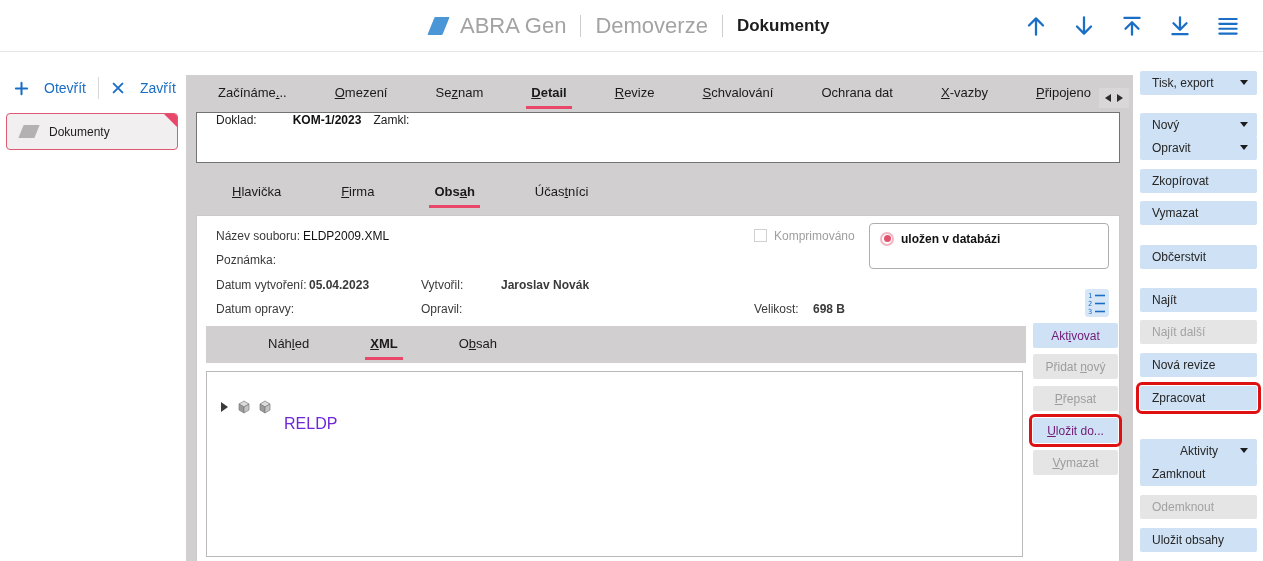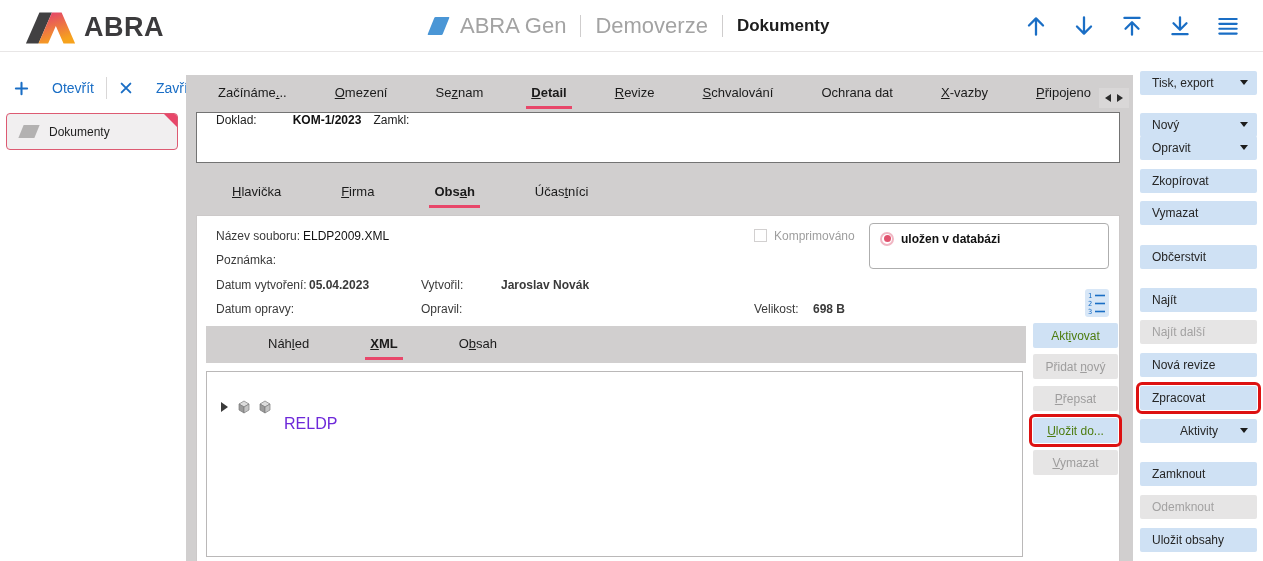--- a/index.html
+++ b/index.html
@@ -17,21 +17,21 @@
   .para { width:15px; height:18px; background:#4a96d6; transform:skewX(-22deg); border-radius:1px; }
   .crumb-gray { font-size:22px; color:#a3a3a3; }
   .crumb-dark { font-size:17px; color:#1d1d1d; font-weight:600; }
   .vsep { width:1px; height:22px; background:#cfcdcd; }
   .hdr-icons { position:absolute; right:22px; top:0; height:52px; display:flex; align-items:center; gap:22px; }
   .hicon { width:26px; height:26px; cursor:pointer; display:block; }
   
   .sidebar { position:absolute; left:0; top:53px; width:186px; height:508px; background:#fff; }
   .side-toolbar { position:absolute; left:14px; top:24px; display:flex; align-items:center; gap:12px;
                   color:#1a6ec5; font-size:14px; }
-  .side-link { display:flex; align-items:center; gap:23px; cursor:pointer; }
+  .side-link { display:flex; align-items:center; gap:15px; cursor:pointer; }
   .side-div { width:1px; height:22px; background:#d9d7d7; }
   .side-item { position:absolute; left:6px; top:60px; width:172px; height:37px; background:#f1eff0;
                border:1px solid #dd5a72; border-radius:4px; overflow:hidden;
                display:flex; align-items:center; gap:12px; padding-left:14px; cursor:pointer; }
   .side-item .corner { position:absolute; top:-1px; right:-1px; width:0; height:0;
                border-top:15px solid #e8476a; border-left:15px solid transparent; }
   .side-item .pgram { width:16px; height:13px; background:#b3b1b1; transform:skewX(-22deg); }
   .side-item .lbl { font-size:12px; color:#1d1d1d; }
   
   .main { position:absolute; left:186px; top:75px; width:947px; height:486px; background:#d1cfcf; }
@@ -74,52 +74,39 @@
   .tabs3 { position:absolute; left:9px; top:110px; width:820px; height:37px; background:#d1cfcf;
            display:flex; align-items:center; gap:57px; padding-left:60px; }
   .treebox { position:absolute; left:9px; top:155px; width:817px; height:186px; background:#fff;
              border:1px solid #bab8b8; }
   .tree-row { display:flex; align-items:center; gap:5px; padding:8px 0 0 14px; cursor:pointer; }
   .expander { width:0; height:0; border-top:5px solid transparent; border-bottom:5px solid transparent;
               border-left:7px solid #3a3a3a; margin-right:3px; cursor:pointer; }
   .tree-lbl { font-size:16px; color:#6d28d9; margin-left:6px;margin-top:35px; }
   
   .cbtn { position:absolute; left:836px; width:85px; height:25px; font-size:12px;
-          display:flex; align-items:center; justify-content:center; background:#cfe1f4; color:#4d7c0f;
+          display:flex; align-items:center; justify-content:center; background:#cfe1f4; color:#701a75;
           border:none; border-radius:2px; cursor:pointer; font-family:"Liberation Sans", sans-serif; white-space:nowrap; }
   .cbtn.dis { background:#e6e5e5; color:#9e9d9d; cursor:default; }
   .hl { outline:3px solid #dd1111; outline-offset:1px; }
   
   .apanel { position:absolute; left:1133px; top:53px; width:130px; height:508px; background:#fff; }
   .abtn { position:absolute; left:7px; width:117px; height:24px; background:#cfe1f4; color:#262626;
           font-size:12px; border:none; border-radius:2px; text-align:left; padding-left:12px;
           cursor:pointer; font-family:"Liberation Sans", sans-serif; }
   .abtn.dis { background:#e6e5e5; color:#a3a2a2; cursor:default; }
   .dd { position:absolute; right:9px; top:9px; width:0; height:0;
         border-left:4.5px solid transparent; border-right:4.5px solid transparent; border-top:5.5px solid #1c1c1c; }
 </style>
 </head>
 <body>
 
 <div class="screen">
 
   <div class="hdr">
-    <div class="logo">
-      <svg width="54" height="36" viewBox="0 0 56 36">
-        <defs>
-          <linearGradient id="lg" x1="0" y1="0" x2="0.4" y2="1">
-            <stop offset="0" stop-color="#e23a74"></stop>
-              <stop offset="1" stop-color="#f6a21d"></stop>
-          </linearGradient>
-        </defs>
-        <polygon points="2,35 16,3 29,3 15,35" fill="#414042"></polygon>
-        <polygon points="15,35 29,3 39,3 53,35 41,35 33,17 25,35" fill="url(#lg)"></polygon>
-      </svg>
-      <span class="logo-text">ABRA</span>
-    </div>
 
     <div class="crumbs">
       <span class="para"></span>
       <span class="crumb-gray">ABRA Gen</span>
       <span class="vsep"></span>
       <span class="crumb-gray">Demoverze</span>
       <span class="vsep"></span>
       <span class="crumb-dark">Dokumenty</span>
     </div>
 
@@ -280,19 +267,19 @@
     <button class="abtn" style="top:18px;"><span>Tisk, export</span><span class="dd"></span></button>
     <button class="abtn" style="top:60px;"><span>Nový</span><span class="dd"></span></button>
     <button class="abtn" style="top:83px;"><span>Opravit</span><span class="dd"></span></button>
     <button class="abtn" style="top:116px;"><span>Zkopírovat</span></button>
     <button class="abtn" style="top:148px;"><span>Vymazat</span></button>
     <button class="abtn" style="top:192px;"><span>Občerstvit</span></button>
     <button class="abtn" style="top:235px;"><span>Najít</span></button>
     <button class="abtn dis" style="top:267px;"><span>Najít další</span></button>
     <button class="abtn" style="top:300px;"><span>Nová revize</span></button>
     <button class="abtn hl" style="top:333px;"><span>Zpracovat</span></button>
-    <button class="abtn" style="top:366px;padding-left:40px;"><span>Aktivity</span><span class="dd"></span></button>
+    <button class="abtn" style="top:386px;padding-left:40px;"><span>Aktivity</span><span class="dd"></span></button>
     <button class="abtn" style="top:409px;"><span>Zamknout</span></button>
     <button class="abtn dis" style="top:442px;"><span>Odemknout</span></button>
     <button class="abtn" style="top:475px;"><span>Uložit obsahy</span></button>
   </div>
 
 </div>
 
 </body></html>

